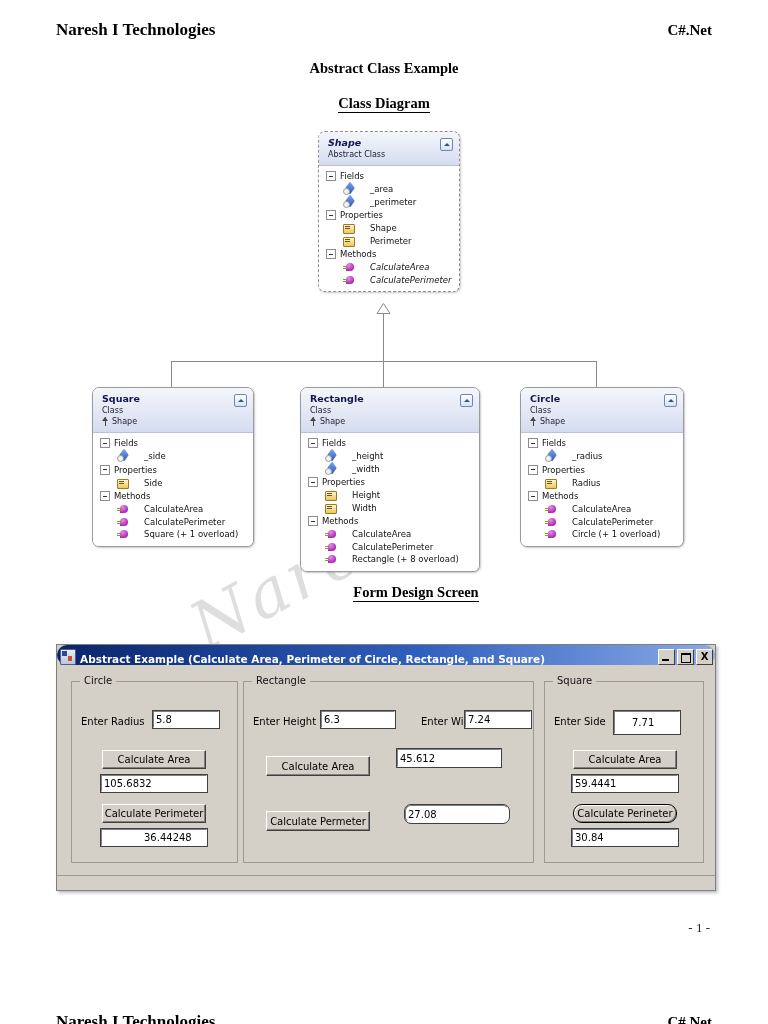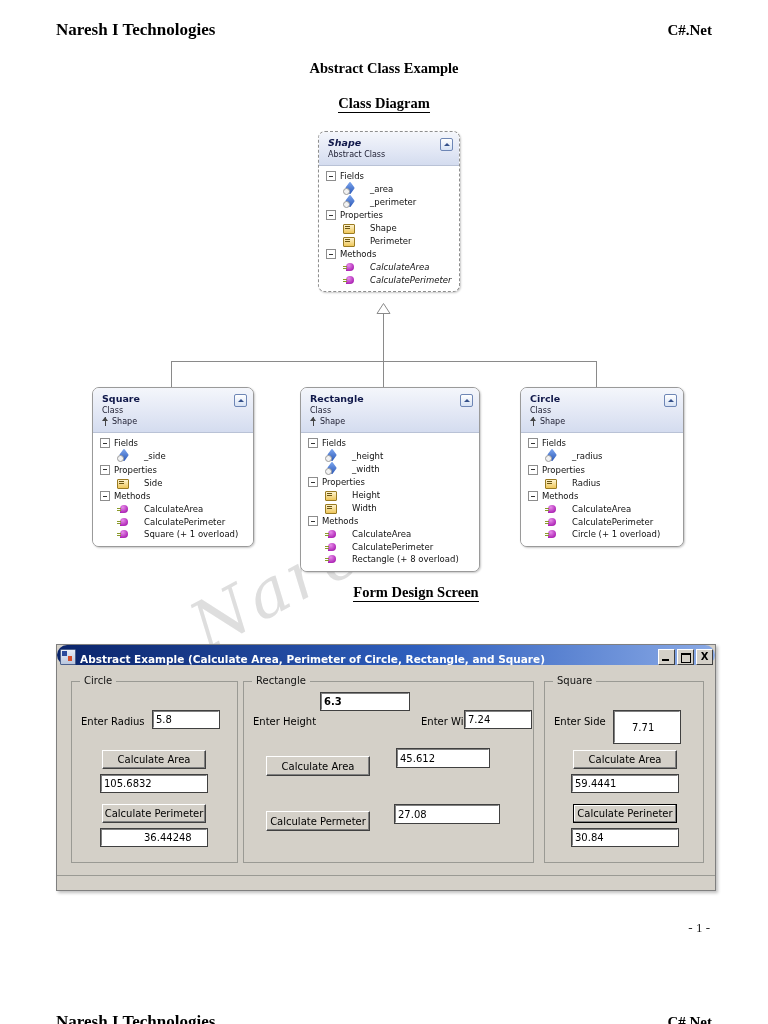--- a/index.html
+++ b/index.html
@@ -429,36 +429,36 @@
       <div class="txt" style="left:96px;top:46px;width:66px;height:17px;">5.8</div>
       <div class="btn" style="left:45px;top:85px;width:104px;height:19px;">Calculate Area</div>
       <div class="txt" style="left:44px;top:110px;width:106px;height:17px;">105.6832</div>
       <div class="btn" style="left:45px;top:139px;width:104px;height:19px;">Calculate Perimeter</div>
       <div class="txt" style="left:44px;top:164px;width:106px;height:17px;padding-left:42px;">36.44248</div>
 
       <div class="groupbox" style="left:186px;top:16px;width:289px;height:180px;">
         <div class="gb-label">Rectangle</div>
       </div>
       <div class="lbl" style="left:196px;top:51px;">Enter Height</div>
-      <div class="txt" style="left:264px;top:28px;width:88px;height:17px;font-weight:bold;">6.3</div>
+      <div class="txt" style="left:264px;top:46px;width:74px;height:17px;">6.3</div>
       <div class="lbl" style="left:364px;top:51px;">Enter Width</div>
       <div class="txt" style="left:408px;top:46px;width:66px;height:17px;">7.24</div>
       <div class="btn" style="left:209px;top:91px;width:104px;height:20px;">Calculate Area</div>
-      <div class="txt" style="left:340px;top:84px;width:92px;height:18px;">45.612</div>
+      <div class="txt" style="left:340px;top:84px;width:104px;height:18px;">45.612</div>
       <div class="btn" style="left:209px;top:146px;width:104px;height:20px;">Calculate Permeter</div>
-      <div class="txt" style="left:338px;top:140px;width:104px;height:18px;">27.08</div>
+      <div class="txt" style="left:348px;top:140px;width:104px;height:18px;border-radius:6px;">27.08</div>
 
       <div class="groupbox" style="left:487px;top:16px;width:158px;height:180px;">
         <div class="gb-label">Square</div>
       </div>
       <div class="lbl" style="left:497px;top:51px;">Enter Side</div>
-      <div class="txt" style="left:557px;top:46px;width:66px;height:32px;padding-left:17px;">7.71</div>
+      <div class="txt" style="left:557px;top:46px;width:66px;height:23px;padding-left:17px;">7.71</div>
       <div class="btn" style="left:516px;top:85px;width:104px;height:19px;">Calculate Area</div>
       <div class="txt" style="left:515px;top:110px;width:106px;height:17px;">59.4441</div>
-      <div class="btn focused" style="left:516px;top:139px;width:104px;height:19px;">Calculate Perineter</div>
+      <div class="btn focused" style="left:516px;top:139px;width:104px;height:19px;border-radius:9px;">Calculate Perineter</div>
       <div class="txt" style="left:515px;top:164px;width:106px;height:17px;">30.84</div>
 
       <div class="form-bottom"></div>
     </div>
   </div>
 
   <div class="page-number">- 1 -</div>
 
   <div class="next-header">
     <div class="left">Naresh I Technologies</div>

